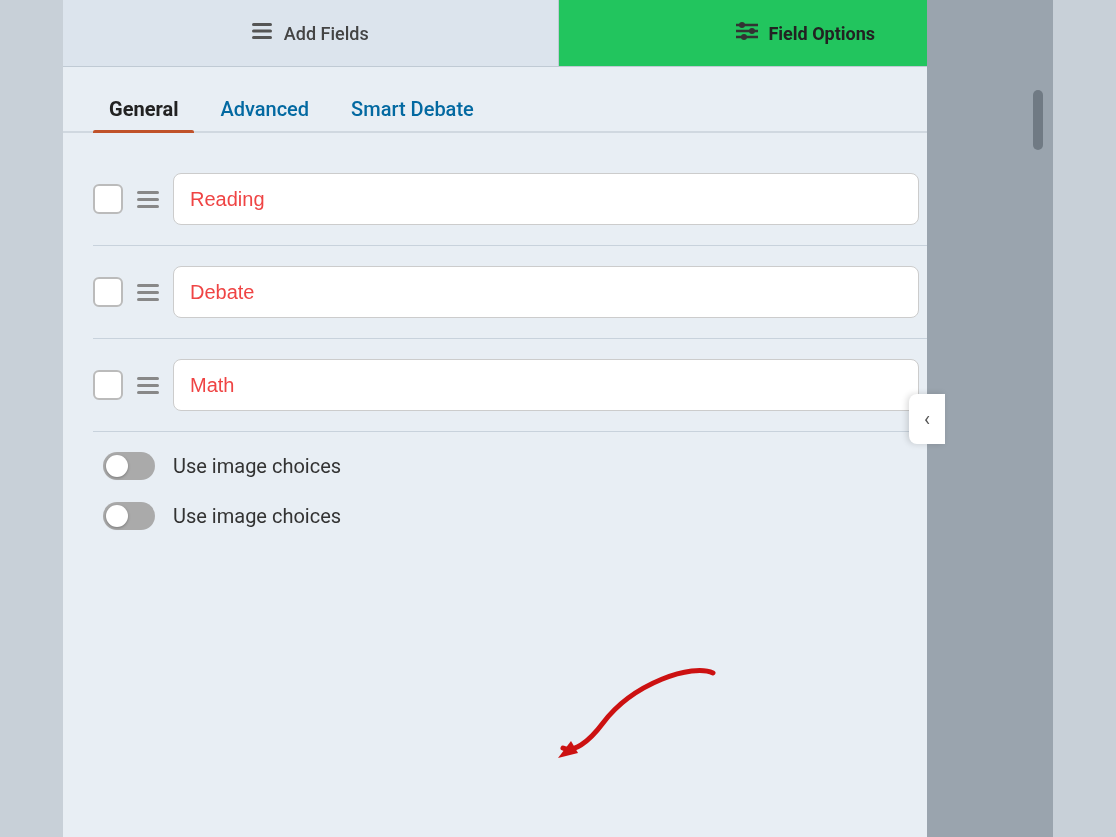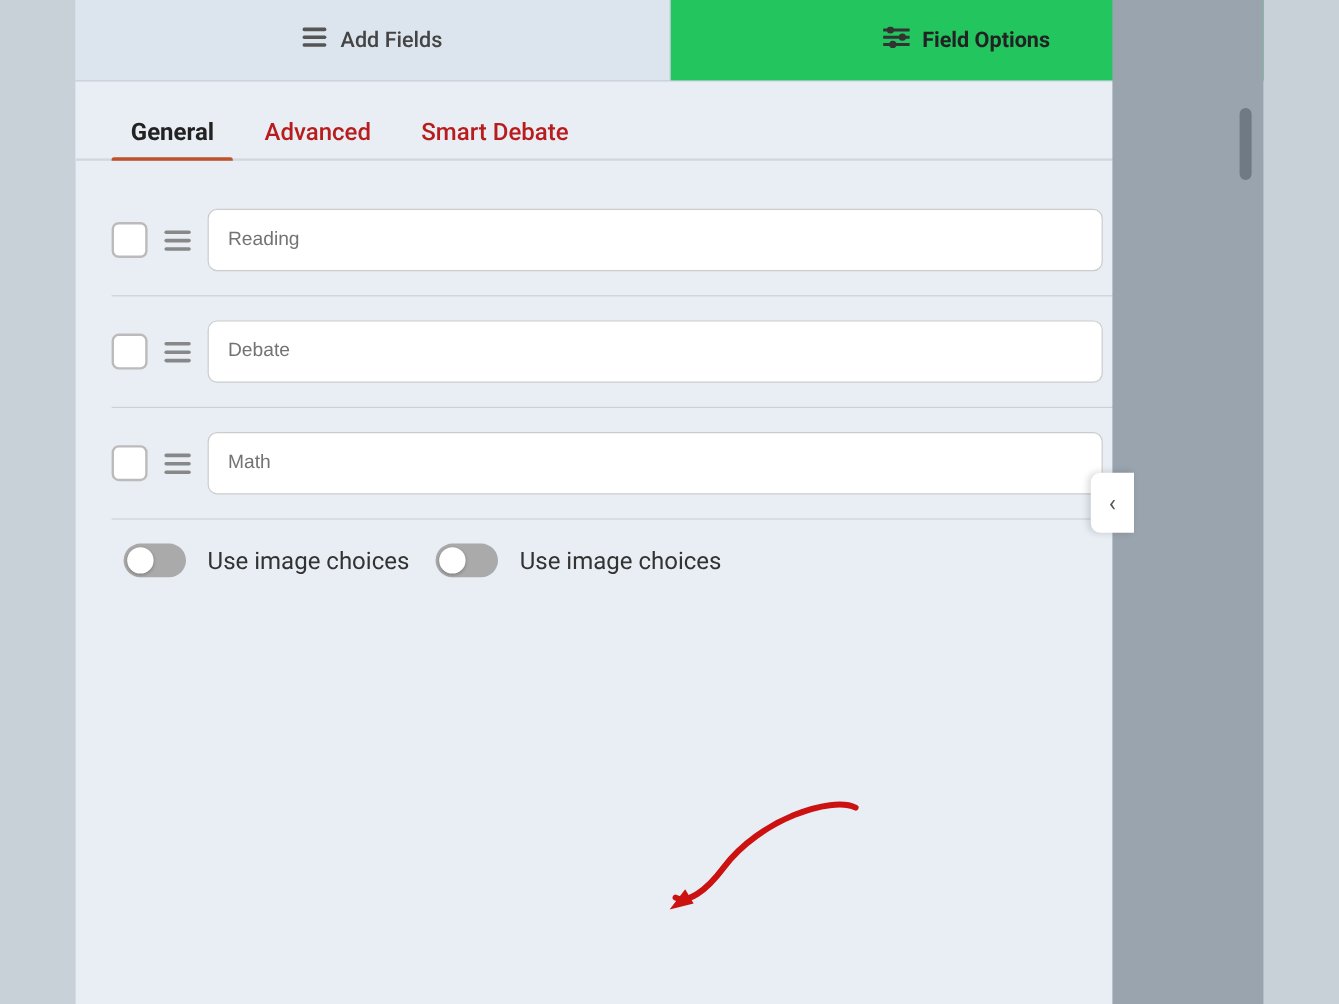--- a/index.html
+++ b/index.html
@@ -69,21 +69,21 @@
       align-items: flex-end;
       padding: 0 30px;
       background: #e8eef4;
       border-bottom: 2px solid #d0d8e0;
       padding-top: 20px;
     }
 
     .sub-tab {
       padding: 10px 16px;
       font-size: 20px;
-      color: #b91c1c;
+      color: #0369a1;
       cursor: pointer;
       position: relative;
       font-weight: 500;
       margin-right: 10px;
     }
 
     .sub-tab.active {
       color: #222;
       font-weight: 700;
     }
@@ -141,22 +141,22 @@
       background: #888;
       border-radius: 2px;
     }
 
     .choice-input {
       flex: 1;
       height: 52px;
       border: 1.5px solid #ccc;
       border-radius: 8px;
       padding: 0 16px;
-      font-size: 16px;
-      color: #737373;
+      font-size: 20px;
+      color: #ef4444;
       background: white;
       outline: none;
     }
 
     .btn-add {
       width: 40px;
       height: 40px;
       border-radius: 50%;
       background: #2c5f9e;
       border: none;
@@ -185,21 +185,21 @@
       font-size: 22px;
       color: white;
       font-weight: bold;
       line-height: 1;
     }
 
     
     .toggle-section {
       padding: 20px 10px;
       display: flex;
-      flex-direction: row;
+      flex-direction: column;
       gap: 22px;
     }
 
     .toggle-row {
       display: flex;
       align-items: center;
       gap: 18px;
     }
 
     .toggle {

